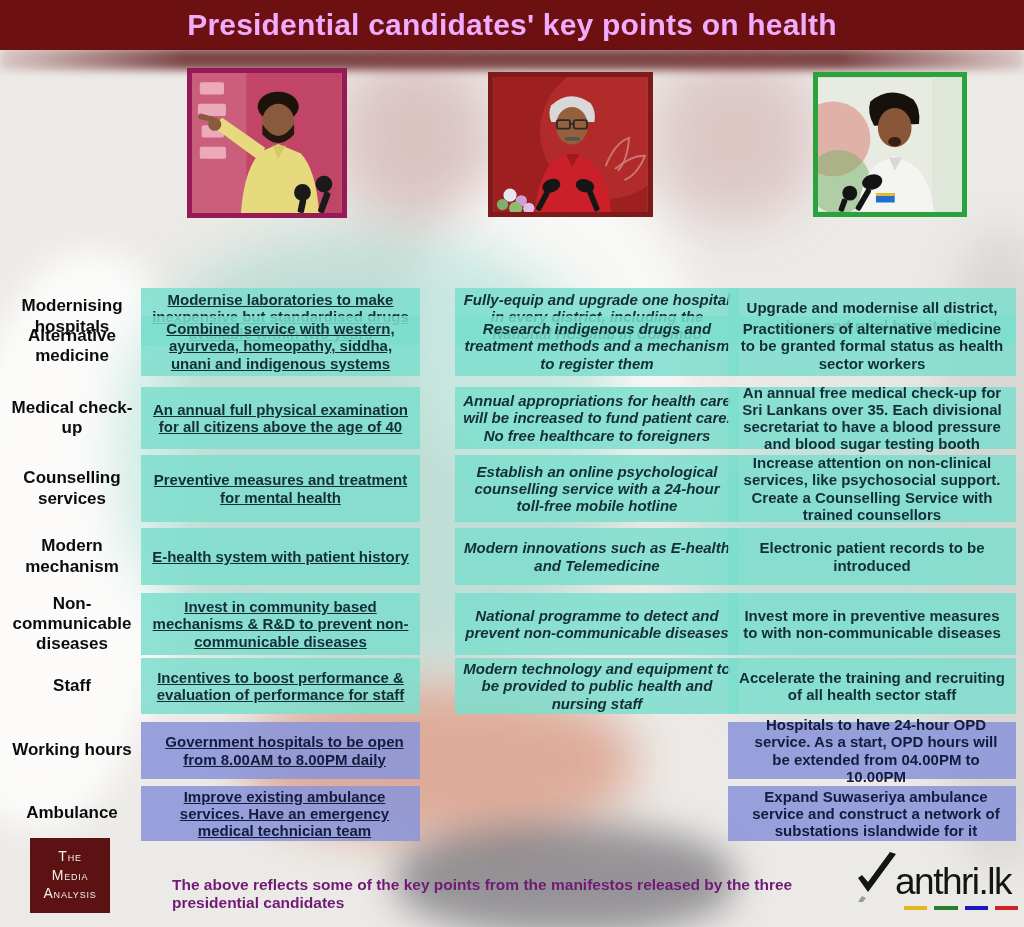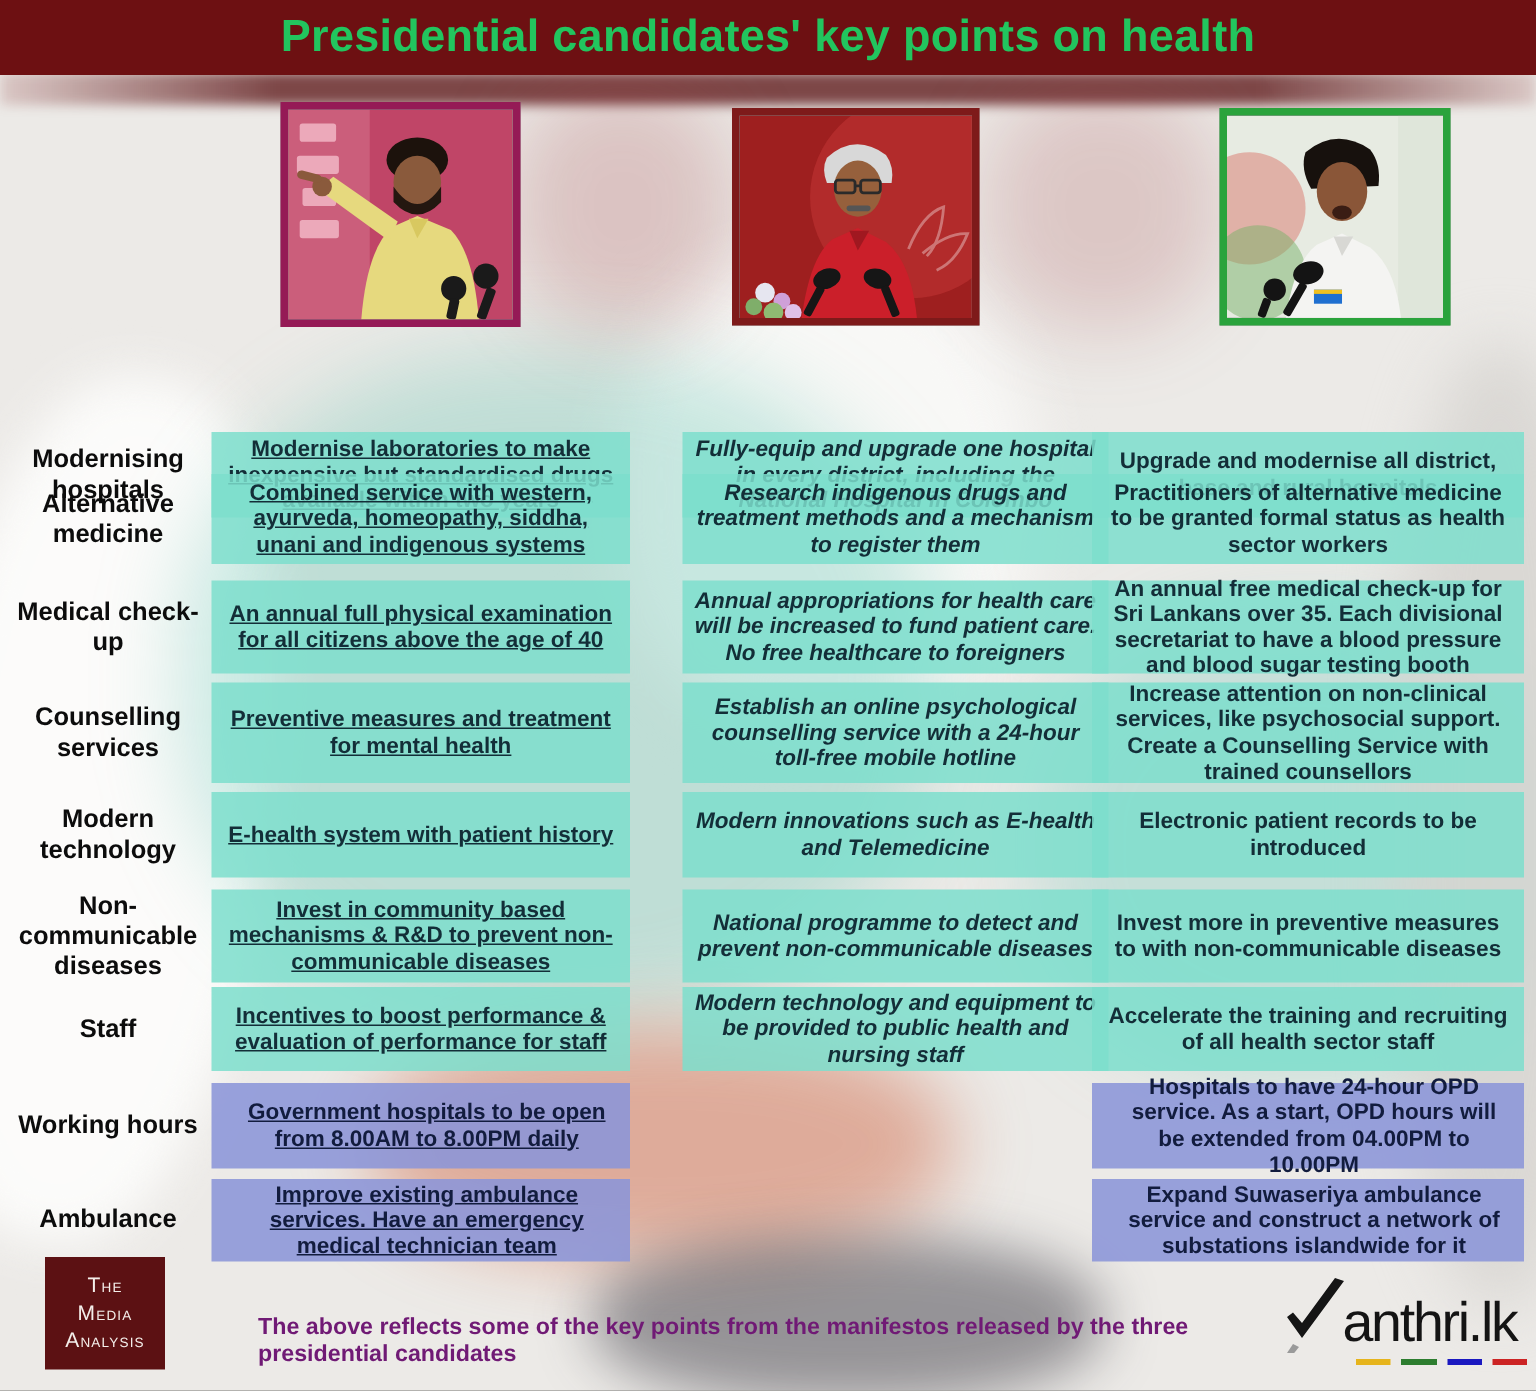--- a/index.html
+++ b/index.html
@@ -18,21 +18,21 @@
   .teal-2{left:690px;top:410px;width:360px;height:310px;background:rgba(96,195,178,.28);filter:blur(28px);}
   .red-t1{left:340px;top:55px;width:150px;height:165px;background:rgba(160,60,64,.22);filter:blur(26px);}
   .red-t2{left:655px;top:55px;width:160px;height:165px;background:rgba(160,60,64,.2);filter:blur(26px);}
   .red-b{left:245px;top:685px;width:390px;height:155px;background:rgba(206,96,60,.45);filter:blur(24px);}
   .dark-b{left:395px;top:825px;width:340px;height:110px;background:rgba(44,42,54,.45);filter:blur(18px);}
   .grey-r{left:930px;top:230px;width:140px;height:640px;background:rgba(214,211,208,.8);filter:blur(20px);}
 
   
   .header{position:absolute;left:0;top:0;width:1024px;height:50px;background:var(--header-bg,#6d1012);
     display:flex;align-items:center;justify-content:center;}
-  .header h1{margin:0;color:#22c55e;font-size:30px;font-weight:800;letter-spacing:.2px;}
+  .header h1{margin:0;color:#f0abfc;font-size:30px;font-weight:800;letter-spacing:.2px;}
 
   
   .photo{position:absolute;box-sizing:border-box;border:5px solid #000;overflow:hidden;background:#888;}
   .photo svg{display:block;width:100%;height:100%;}
   .p1{left:187px;top:68px;width:160px;height:150px;}
   .p2{left:488px;top:72px;width:165px;height:145px;}
   .p3{left:813px;top:72px;width:154px;height:145px;}
 
   
   .row-label{position:absolute;left:4px;width:136px;display:flex;align-items:center;justify-content:center;
@@ -188,21 +188,21 @@
   <div class="row-label r3">Medical check-up</div>
   <div class="cell teal c1 r3">An annual full physical examination for all citizens above the age of 40</div>
   <div class="cell teal c2 r3">Annual appropriations for health care will be increased to fund patient care. No free healthcare to foreigners</div>
   <div class="cell teal c3 r3">An annual free medical check-up for Sri Lankans over 35. Each divisional secretariat to have a blood pressure and blood sugar testing booth</div>
 
   <div class="row-label r4">Counselling services</div>
   <div class="cell teal c1 r4">Preventive measures and treatment for mental health</div>
   <div class="cell teal c2 r4">Establish an online psychological counselling service with a 24-hour toll-free mobile hotline</div>
   <div class="cell teal c3 r4">Increase attention on non-clinical services, like psychosocial support. Create a Counselling Service with trained counsellors</div>
 
-  <div class="row-label r5">Modern technology</div>
+  <div class="row-label r5">Modern mechanism</div>
   <div class="cell teal c1 r5">E-health system with patient history</div>
   <div class="cell teal c2 r5">Modern innovations such as E-health and Telemedicine</div>
   <div class="cell teal c3 r5">Electronic patient records to be introduced</div>
 
   <div class="row-label r6">Non-communicable diseases</div>
   <div class="cell teal c1 r6">Invest in community based mechanisms &amp; R&amp;D to prevent non-communicable diseases</div>
   <div class="cell teal c2 r6">National programme to detect and prevent non-communicable diseases</div>
   <div class="cell teal c3 r6">Invest more in preventive measures to with non-communicable diseases</div>
 
   <div class="row-label r7">Staff</div>

